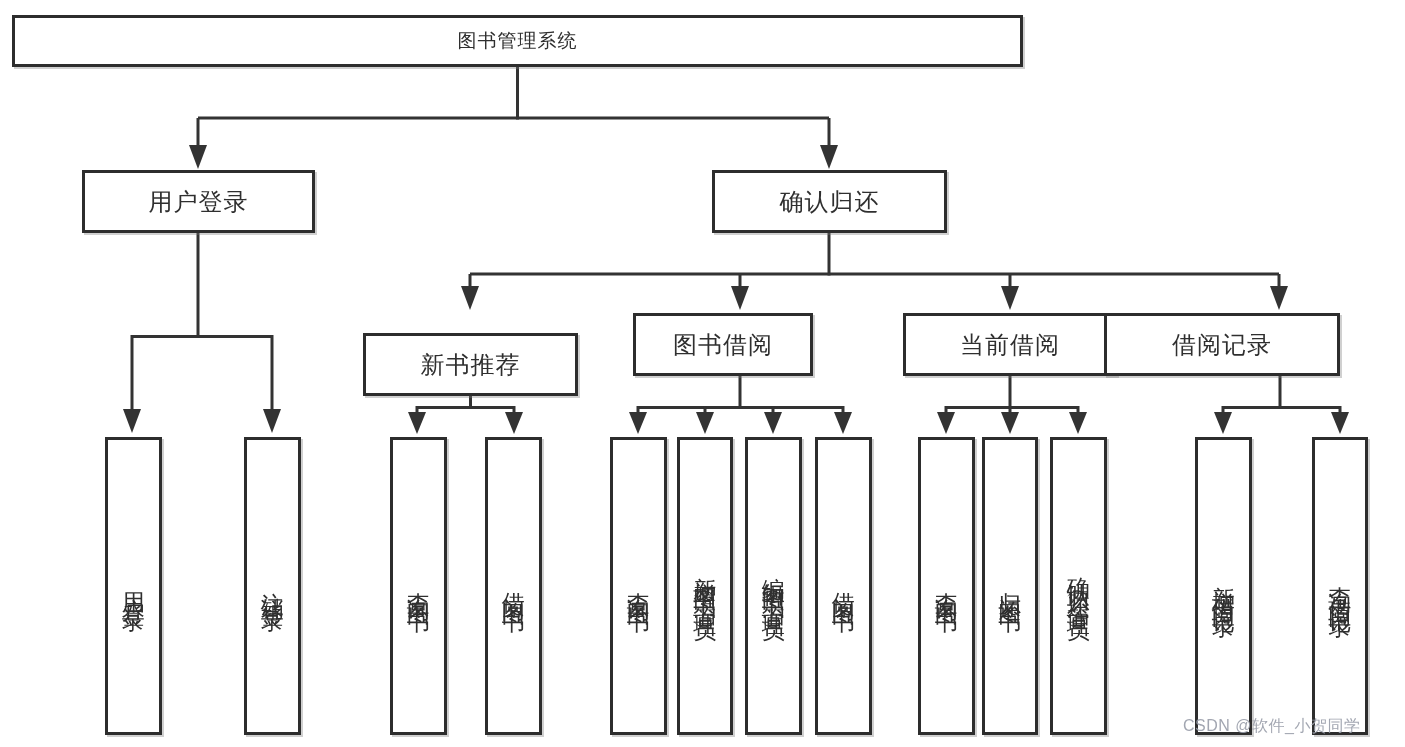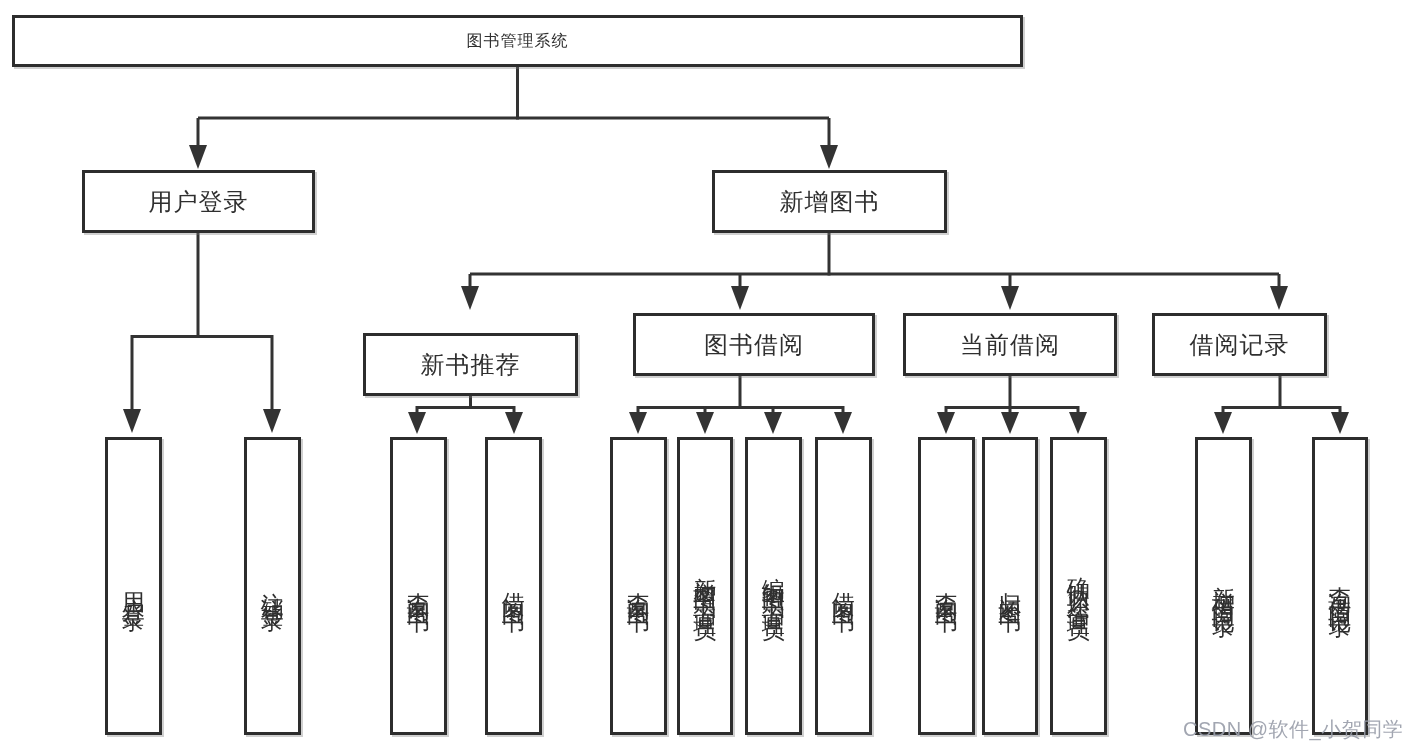--- a/index.html
+++ b/index.html
@@ -8,28 +8,28 @@
     font-family:"Liberation Sans",sans-serif;overflow:hidden;
   }
   .connectors{position:absolute;left:0;top:0;}
   .box{
     position:absolute;box-sizing:border-box;background:#ffffff;
     border:3px solid #2d2d2d;box-shadow:2px 2px 0 rgba(120,120,120,0.35);
     display:flex;align-items:center;justify-content:center;
     color:#2f2f2f;
   }
   .h-label{font-size:24px;letter-spacing:1px;white-space:nowrap;}
-  .root-label{font-size:16px;letter-spacing:1px;white-space:nowrap;font-family:Liberation Mono, monospace;}
+  .root-label{font-size:19px;letter-spacing:1px;white-space:nowrap;font-family:Liberation Mono, monospace;}
   .v-label{
     writing-mode:vertical-rl;text-orientation:mixed;
     font-size:23px;letter-spacing:6px;line-height:1.15;white-space:nowrap;
   }
   .watermark{
     position:absolute;left:1183px;top:716px;
-    font-size:20px;letter-spacing:0.5px;color:rgba(154,158,170,0.92);
+    font-size:16px;letter-spacing:0.5px;color:rgba(154,158,170,0.92);
     white-space:nowrap;z-index:5;
   }
 </style>
 </head>
 <body>
 
 <div class="stage">
 
   <svg class="connectors" width="1405" height="747" viewBox="0 0 1405 747" aria-hidden="true">
     <g stroke="#333333" stroke-width="3" fill="none">
@@ -98,33 +98,33 @@
   </svg>
 
   <div class="box" style="left:12px;top:15px;width:1011px;height:52px;">
     <span class="root-label">图书管理系统</span>
   </div>
 
   <div class="box" style="left:82px;top:170px;width:233px;height:63px;">
     <span class="h-label">用户登录</span>
   </div>
   <div class="box" style="left:712px;top:170px;width:235px;height:63px;">
-    <span class="h-label">新增图书</span>
+    <span class="h-label">确认归还</span>
   </div>
 
   <div class="box" style="left:363px;top:313px;width:215px;height:63px;margin-top:20px;">
     <span class="h-label">新书推荐</span>
   </div>
-  <div class="box" style="left:633px;top:313px;width:242px;height:63px;">
+  <div class="box" style="left:633px;top:313px;width:180px;height:63px;">
     <span class="h-label">图书借阅</span>
   </div>
   <div class="box" style="left:903px;top:313px;width:214px;height:63px;justify-content:center;">
     <span class="h-label">当前借阅</span>
   </div>
-  <div class="box" style="left:1152px;top:313px;width:175px;height:63px;">
+  <div class="box" style="left:1104px;top:313px;width:236px;height:63px;">
     <span class="h-label">借阅记录</span>
   </div>
 
   <div class="box" style="left:105px;top:437px;width:57px;height:298px;">
     <span class="v-label">用户登录</span>
   </div>
   <div class="box" style="left:244px;top:437px;width:57px;height:298px;">
     <span class="v-label">注销登录</span>
   </div>
 

